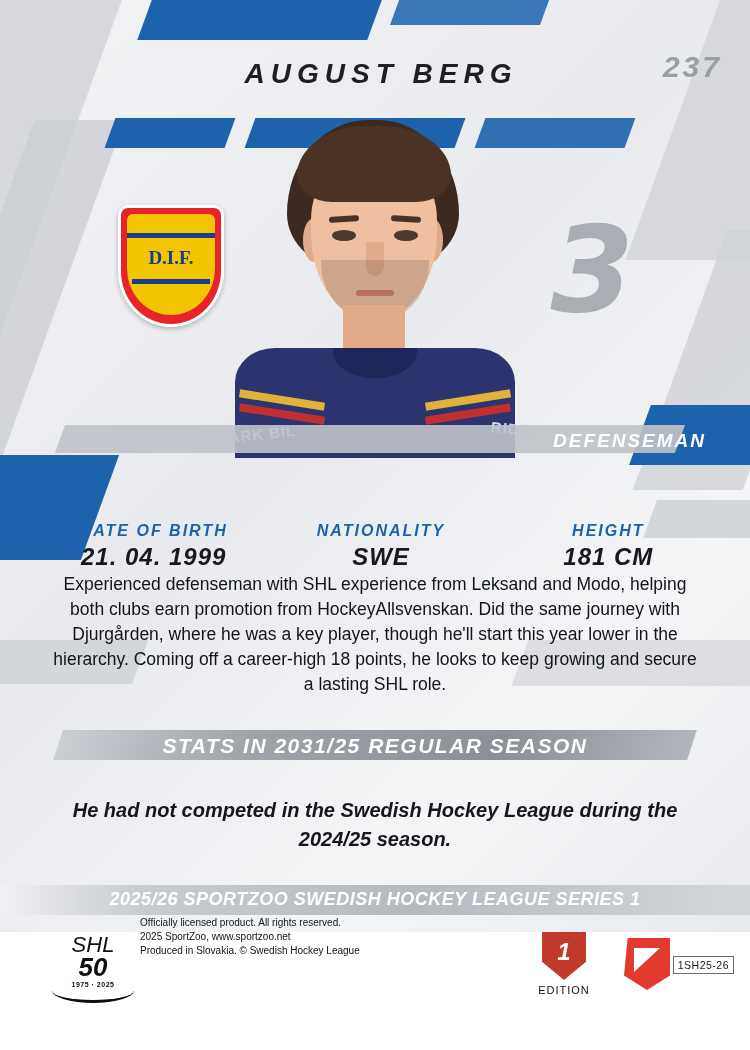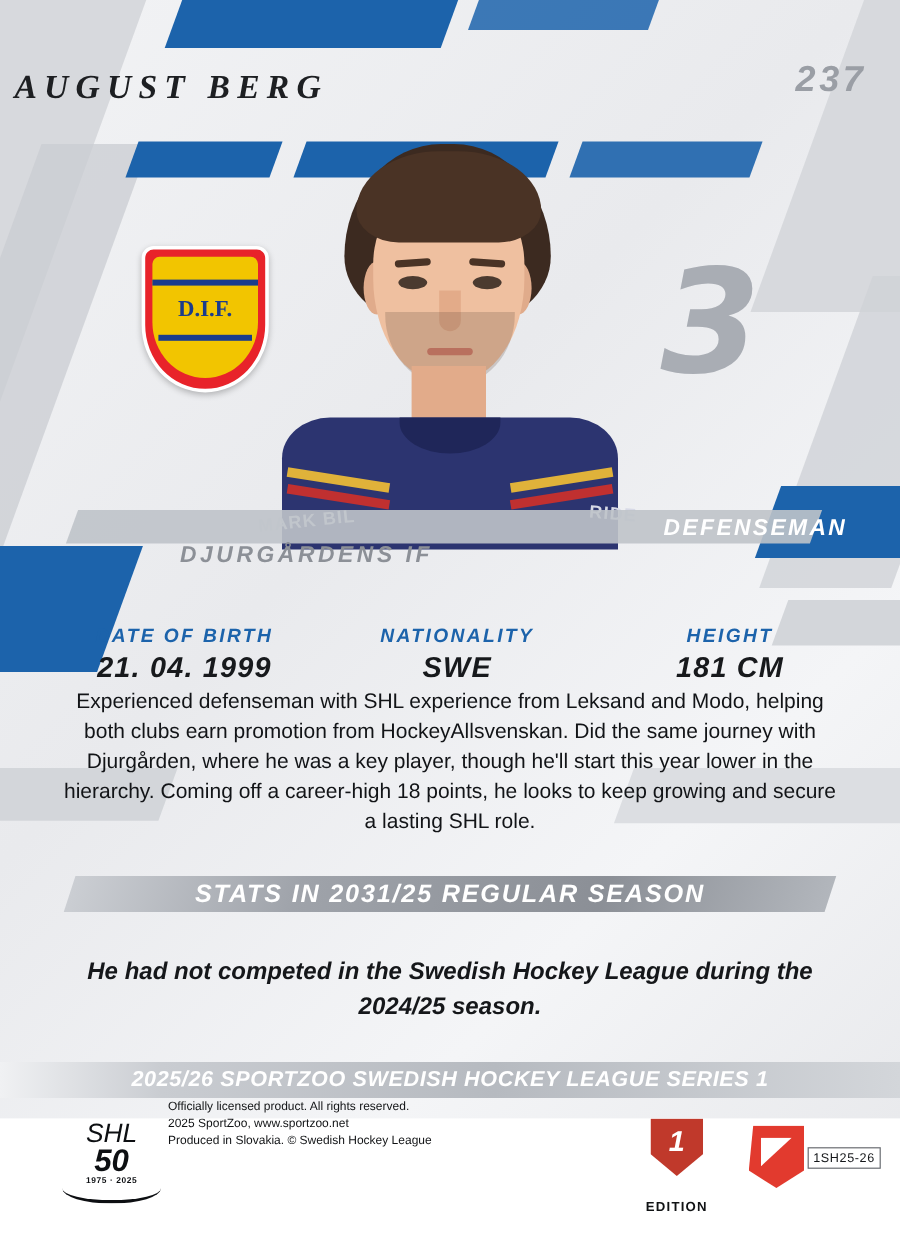--- a/index.html
+++ b/index.html
@@ -54,27 +54,27 @@
     line-height: 1;
     font-family: "DejaVu Sans", sans-serif;
   }
 
   
   .player-name {
     position: absolute;
     left: 0;
     right: 0;
     top: 58px;
-    text-align: left;
+    text-align: center;
     font-size: 28px;
     font-weight: 700;
     letter-spacing: 6px;
     color: #1d1f22;
     font-style: italic;
-    font-family: Liberation Serif, serif;
+    font-family: Liberation Sans, sans-serif;
     padding-left: 12px;
   }
   .card-number {
     position: absolute;
     right: 28px;
     top: 50px;
     font-size: 30px;
     font-weight: 700;
     font-style: italic;
     letter-spacing: 3px;
@@ -336,21 +336,21 @@
     width: 44px; height: 48px;
     background: #c0392b;
     clip-path: polygon(0 0, 100% 0, 100% 62%, 50% 100%, 0 62%);
   }
   .edition-num {
     position: absolute; left: 0; right: 0; top: 6px;
     font-size: 24px; font-weight: 700; color: #ffffff; font-style: italic;
   }
   .edition-label {
     position: absolute; left: 0; right: 0; top: 52px;
-    font-size: 11px; font-weight: 700; letter-spacing: 1px; color: #111315; margin-top: 16px;
+    font-size: 11px; font-weight: 400; letter-spacing: 1px; color: #111315;
   }
   .sz-logo {
     position: absolute;
     right: 80px; top: 938px;
     width: 46px; height: 52px;
   }
   .sz-logo .tri {
     position: absolute; inset: 0;
     background: #e23a2e;
     clip-path: polygon(8% 0, 100% 0, 100% 72%, 50% 100%, 0 72%);
@@ -425,21 +425,20 @@
     <div class="logo-inner"></div>
     <div class="logo-band"></div>
     <div class="logo-text">D.I.F.</div>
     <div class="logo-band2"></div>
   </div>
 
   <div class="stripe bg-grey-5"></div>
   <div class="stripe bg-blue-6"></div>
   <div class="stripe bg-grey-6"></div>
   <div class="stripe bg-grey-8"></div>
-  <div class="team-name">DJURGÅRDENS IF</div>
   <div class="position-tag">DEFENSEMAN</div>
 
   <div class="info-row">
     <div class="info-col">
       <div class="info-label">DATE OF BIRTH</div>
       <div class="info-value">21. 04. 1999</div>
     </div>
     <div class="info-col">
       <div class="info-label">NATIONALITY</div>
       <div class="info-value">SWE</div>

